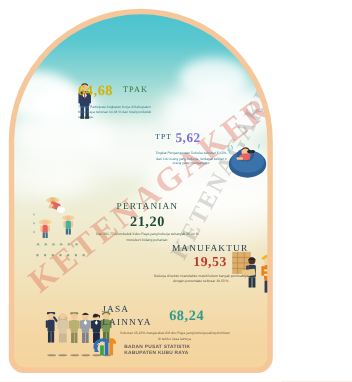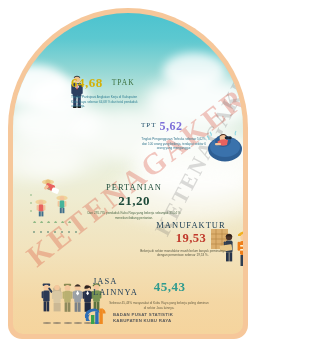--- a/index.html
+++ b/index.html
@@ -371,21 +371,21 @@
             <ellipse cx="16" cy="48" rx="4" ry="0.9"></ellipse>
           <ellipse cx="27" cy="48" rx="4" ry="0.9"></ellipse>
             <ellipse cx="37" cy="48" rx="4" ry="0.9"></ellipse>
           <ellipse cx="47" cy="48" rx="4" ry="0.9"></ellipse>
             <ellipse cx="56" cy="48" rx="4" ry="0.9"></ellipse>
         </g>
       </svg>
     </div>
 
     <div class="stat" id="jasa">
-      <span class="lbl"><span>JASA</span><br><span>LAINNYA</span></span><span class="val">45,43</span>
+      <span class="lbl"><span>JASA</span><br><span>LAINNYA</span></span><span class="val">68,24</span>
       <div class="desc">Sebesar 45,43% masyarakat di Kubu Raya yang bekerja paling dominan di sektor Jasa lainnya.</div>
     </div>
 
     <div id="footer">
       <span>
         <svg viewBox="0 0 26 20" width="26" height="20">
           <path d="M2 12 q-1 -7 6 -9 q7 -2 9 4 q-5 -3 -9 -1 q-4 2 -3 6 z" fill="#2e6fb7"></path>
           <path d="M3 15 q-1.5 -5 4 -7 q-3 4 0 7 z" fill="#2e6fb7"></path>
           <rect x="8" y="9" width="3.4" height="9" fill="#3aa34a"></rect>
           <rect x="12.2" y="5.5" width="3.4" height="12.5" fill="#2e6fb7"></rect>

